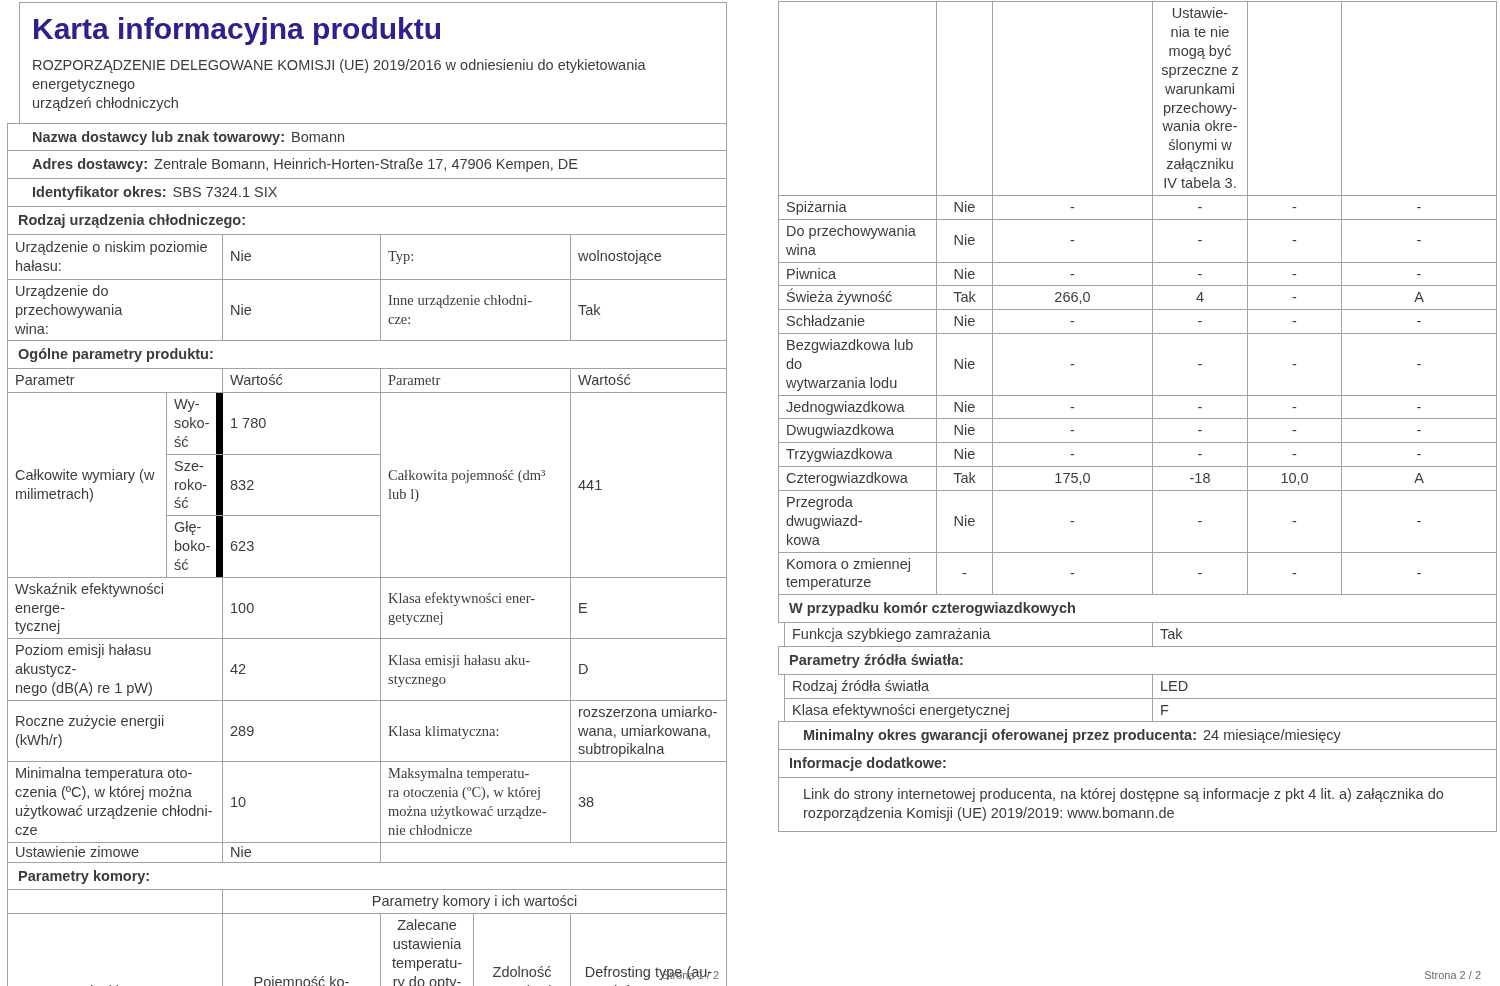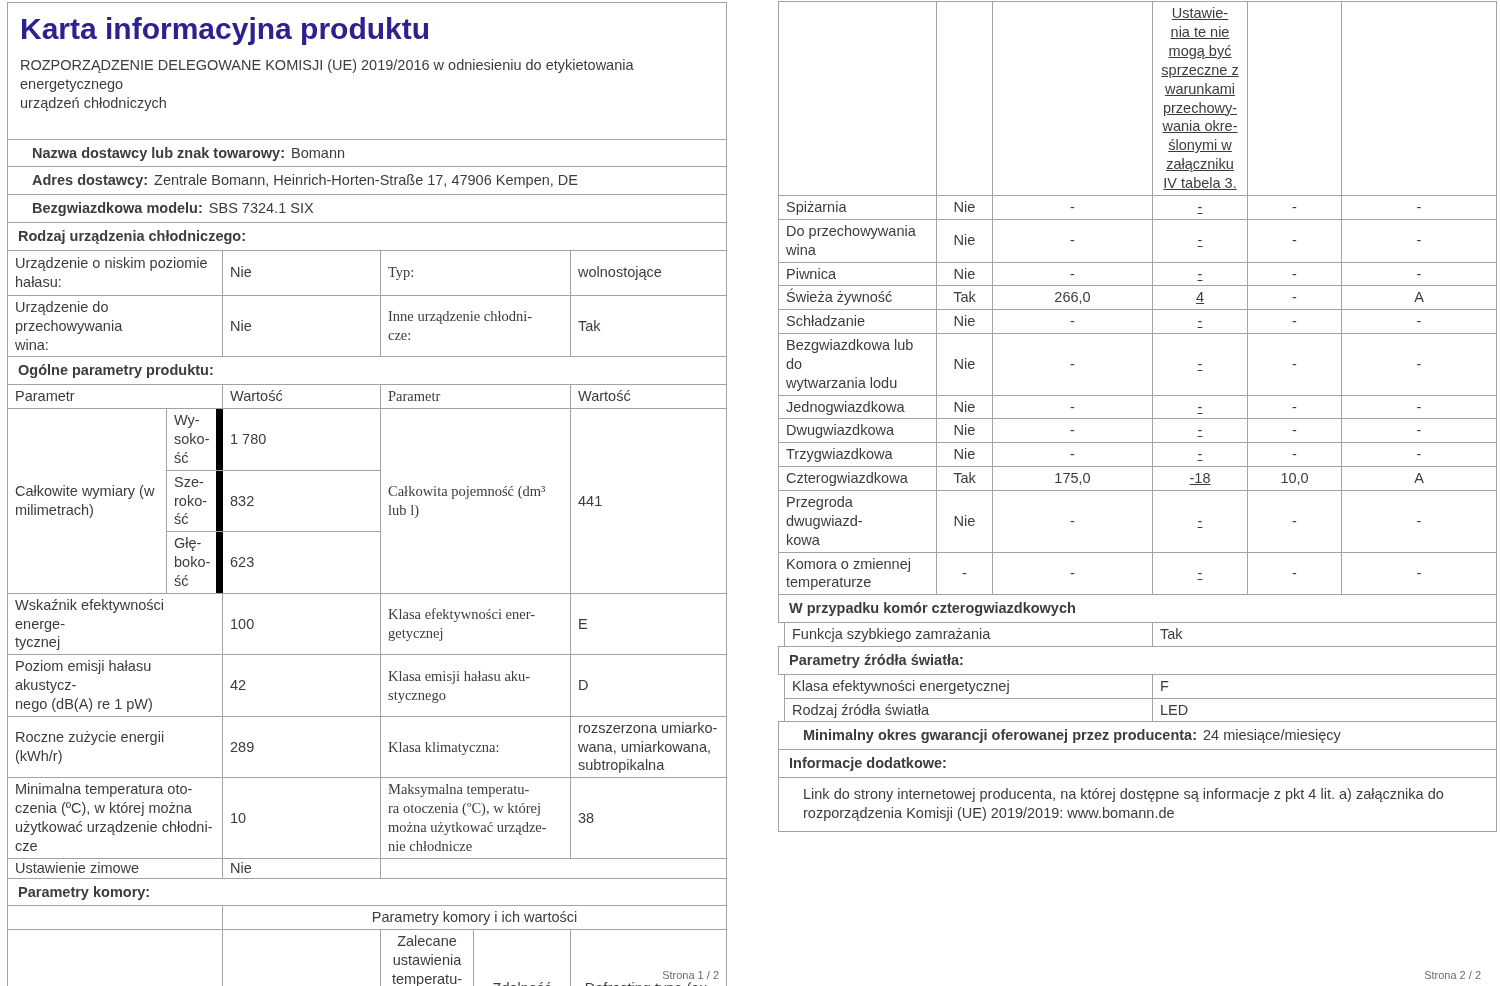--- a/index.html
+++ b/index.html
@@ -19,21 +19,21 @@
   .r.first { margin-top: 0; }
   .r.nobb { border-bottom: none; }
 
   .c { padding: 2px 7px; display: flex; align-items: center; border-right: 1px solid #a3a3a3; }
   .c:last-child { border-right: none; }
   .cc { justify-content: center; text-align: center; }
   .pre { white-space: pre-line; }
   .b { font-weight: bold; }
 
   
-  .title-block { display: block; padding: 6px 12px 26px 12px; }
+  .title-block { display: block; padding: 6px 12px 10px 12px; margin-left: 12px; }
   .doc-title { color: #2d2190; font-size: 30px; font-weight: bold; letter-spacing: 0; margin-bottom: 8px; }
   .doc-subtitle { font-size: 14.5px; color: #3c3c3c; }
 
   
   .lv { display: block; padding: 4px 24px; min-height: 27px; }
   .lv .val { margin-left: 6px; }
 
   .sec { display: block; font-weight: bold; padding: 4px 10px; min-height: 27px; }
 
   
@@ -52,21 +52,21 @@
 
   
   .ch-span-empty { width: 215px; }
   .ch-span-cell  { flex: 1; }
   .chh { min-height: 149px; }
   .w-ch1 { width: 215px; } .w-ch2 { width: 158px; } .w-ch3 { width: 93px; }
   .w-ch4 { width: 97px; }  .w-ch5 { width: 157px; flex: 1; }
 
   
   .w-a { width: 158px; } .w-b { width: 56px; } .w-c { width: 160px; }
-  .w-d { width: 95px; text-decoration: underline; }  .w-e { width: 94px; } .w-f { width: 156px; flex: 1; }
+  .w-d { width: 95px; }  .w-e { width: 94px; } .w-f { width: 156px; flex: 1; }
   .hdr-cont { min-height: 195px; }
   .crow-1 { min-height: 22px; }
   .crow-2 { min-height: 40px; }
 
   .indent { margin-left: 6px; }
   .w-ia { width: 368px; } .w-ib { flex: 1; }
 
   .footer {
     position: absolute; top: 968px; font-size: 11px; color: #6b6b6b;
     text-align: right; padding-right: 8px;
@@ -85,21 +85,21 @@
 urządzeń chłodniczych</div>
   </div>
 
   <div class="r lv">
     <span class="b">Nazwa dostawcy lub znak towarowy:</span><span class="val">Bomann</span>
   </div>
   <div class="r lv">
     <span class="b">Adres dostawcy:</span><span class="val">Zentrale Bomann, Heinrich-Horten-Straße 17, 47906 Kempen, DE</span>
   </div>
   <div class="r lv">
-    <span class="b">Bezgwiazdkowa modelu:</span><span class="val">SBS 7324.1 SIX</span>
+    <span class="b">Identyfikator okres:</span><span class="val">SBS 7324.1 SIX</span>
   </div>
 
   <div class="r sec">Rodzaj urządzenia chłodniczego:</div>
 
   <div class="r" style="min-height:46px">
     <div class="c w-p1a pre">Urządzenie o niskim poziomie
 hałasu:</div>
     <div class="c w-p1b">Nie</div>
     <div class="c w-p1c">Typ:</div>
     <div class="c w-p1d">wolnostojące</div>
@@ -345,26 +345,26 @@
   <div class="r sec">W przypadku komór czterogwiazdkowych</div>
 
   <div class="r indent" style="min-height:24px">
     <div class="c w-ia">Funkcja szybkiego zamrażania</div>
     <div class="c w-ib">Tak</div>
   </div>
 
   <div class="r sec">Parametry źródła światła:</div>
 
   <div class="r indent" style="min-height:22px">
+    <div class="c w-ia">Rodzaj źródła światła</div>
+    <div class="c w-ib">LED</div>
+  </div>
+  <div class="r indent" style="min-height:22px">
     <div class="c w-ia">Klasa efektywności energetycznej</div>
     <div class="c w-ib">F</div>
-  </div>
-  <div class="r indent" style="min-height:22px">
-    <div class="c w-ia">Rodzaj źródła światła</div>
-    <div class="c w-ib">LED</div>
   </div>
 
   <div class="r lv" style="min-height:25px">
     <span class="b">Minimalny okres gwarancji oferowanej przez producenta:</span><span class="val">24 miesiące/miesięcy</span>
   </div>
 
   <div class="r sec">Informacje dodatkowe:</div>
 
   <div class="r lv pre" style="min-height:55px;padding-top:7px">Link do strony internetowej producenta, na której dostępne są informacje z pkt 4 lit. a) załącznika do
 rozporządzenia Komisji (UE) 2019/2019:  www.bomann.de</div>

